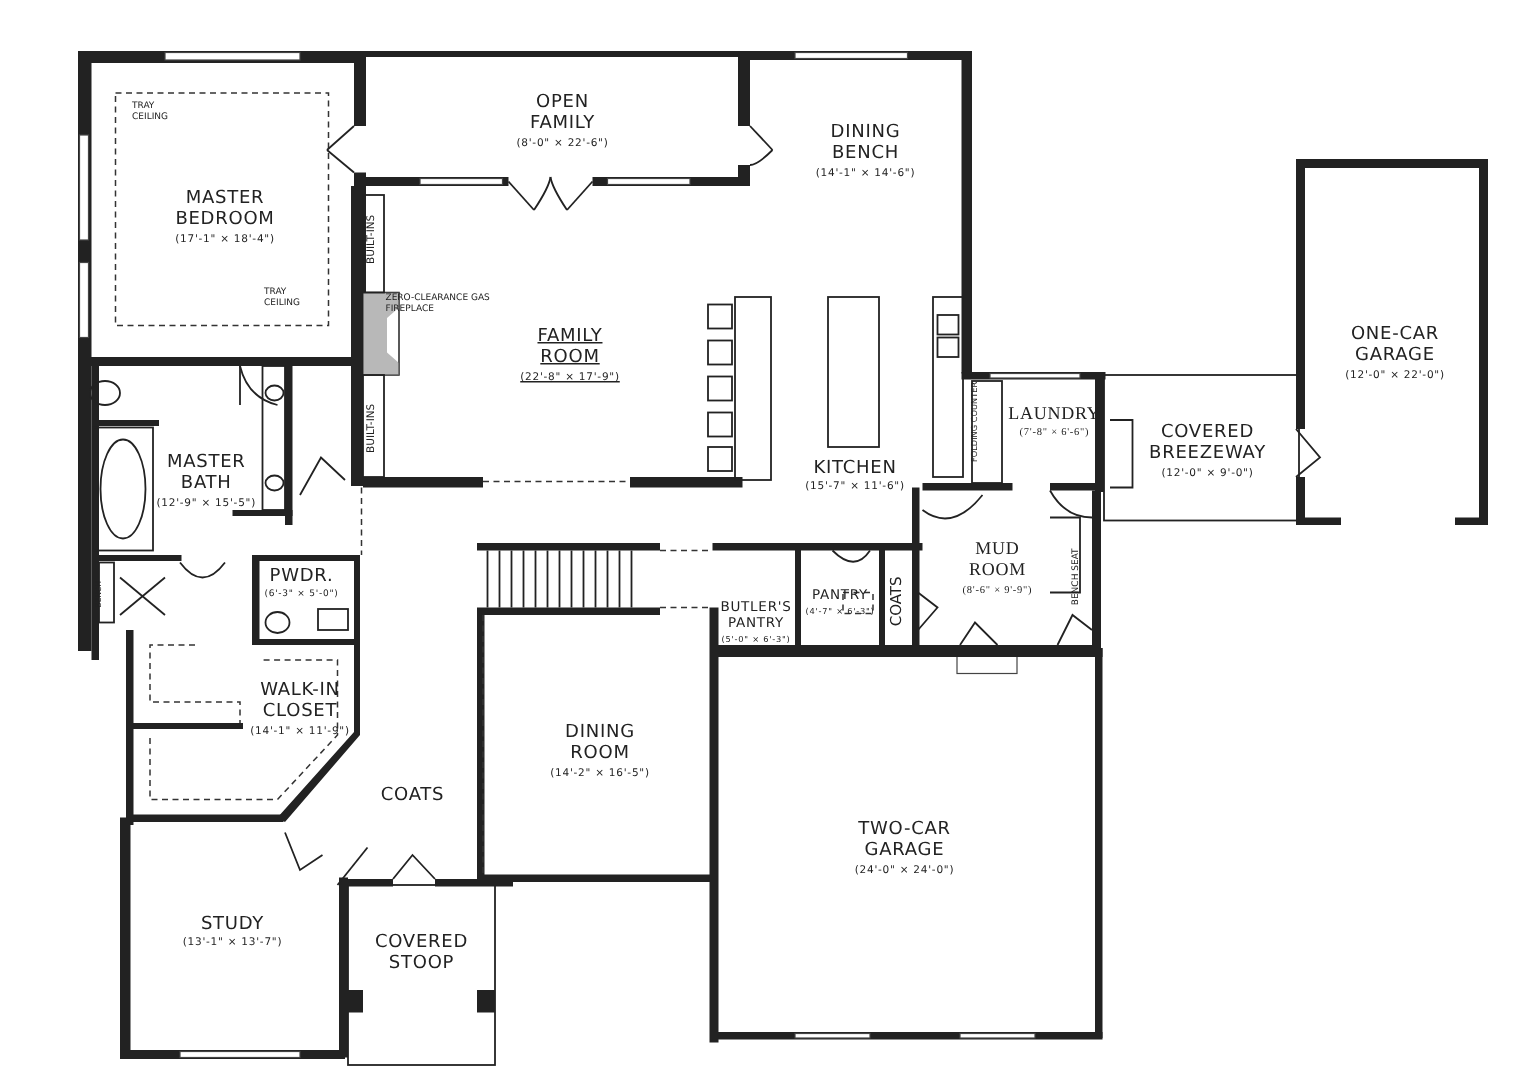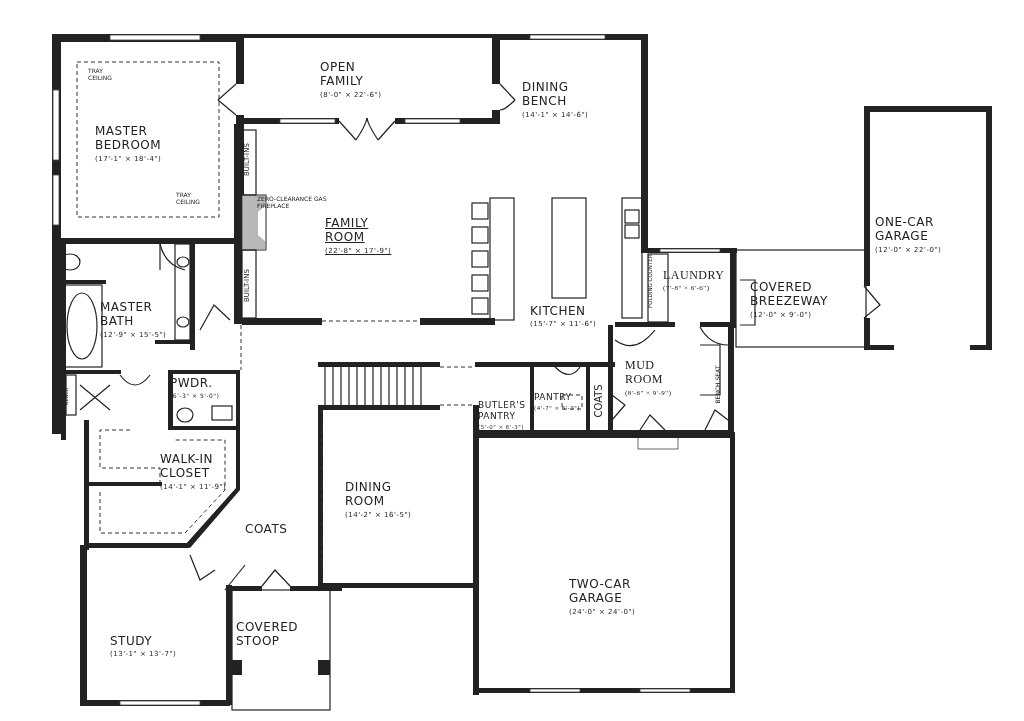--- a/index.html
+++ b/index.html
@@ -2,21 +2,21 @@
 <html><head>
 <meta charset="utf-8">
 <style>
   html,body{margin:0;padding:0;background:#ffffff;}
   body{width:1024px;height:721px;overflow:hidden;position:relative;font-family:"DejaVu Sans",sans-serif;}
   svg{position:absolute;left:0;top:0;}
   .wall{fill:#222;}
   .thin{stroke:#222;stroke-width:1.2;fill:none;}
   .dash{stroke:#333;stroke-width:1;fill:none;stroke-dasharray:4 3;}
   .win{fill:#fff;stroke:#444;stroke-width:0.8;}
-  .lbl{position:absolute;text-align:left;color:#222;font-family:"DejaVu Sans",sans-serif;letter-spacing:0.5px;line-height:1.2;}
+  .lbl{position:absolute;text-align:center;color:#222;font-family:"DejaVu Sans",sans-serif;letter-spacing:0.5px;line-height:1.2;}
   .name{font-size:12px;}
   .dim{font-size:7px;display:block;margin-top:2px;}
   .note{position:absolute;font-size:6px;color:#222;line-height:1.1;font-family:"DejaVu Sans",sans-serif;}
   .vert{position:absolute;font-size:7px;color:#222;transform:rotate(-90deg);transform-origin:center;white-space:nowrap;font-family:"DejaVu Sans",sans-serif;}
 </style>
 </head>
 <body>
 
 <svg width="1024" height="721" viewBox="0 0 1024 721">
 
@@ -276,29 +276,29 @@
 <div class="lbl" style="left:160px;top:452px;width:80px;">
   <div class="name">WALK-IN</div>
   <div class="name">CLOSET</div>
   <span class="dim">(14'-1" × 11'-9")</span>
 </div>
 <div class="lbl" style="left:345px;top:480px;width:110px;">
   <div class="name">DINING</div>
   <div class="name">ROOM</div>
   <span class="dim">(14'-2" × 16'-5")</span>
 </div>
-<div class="lbl" style="left:569px;top:545px;width:110px;margin-top:32px;">
+<div class="lbl" style="left:548px;top:545px;width:110px;">
   <div class="name">TWO-CAR</div>
   <div class="name">GARAGE</div>
   <span class="dim">(24'-0" × 24'-0")</span>
 </div>
 <div class="lbl" style="left:245px;top:522px;width:60px;">
   <div class="name">COATS</div>
 </div>
-<div class="lbl" style="left:110px;top:634px;width:90px;">
+<div class="lbl" style="left:110px;top:608px;width:90px;">
   <div class="name">STUDY</div>
   <span class="dim">(13'-1" × 13'-7")</span>
 </div>
 <div class="lbl" style="left:236px;top:620px;width:90px;">
   <div class="name">COVERED</div>
   <div class="name">STOOP</div>
 </div>
 
 <div class="note" style="left:88px;top:68px;width:30px;">TRAY CEILING</div>
 <div class="note" style="left:176px;top:192px;width:30px;">TRAY CEILING</div>

